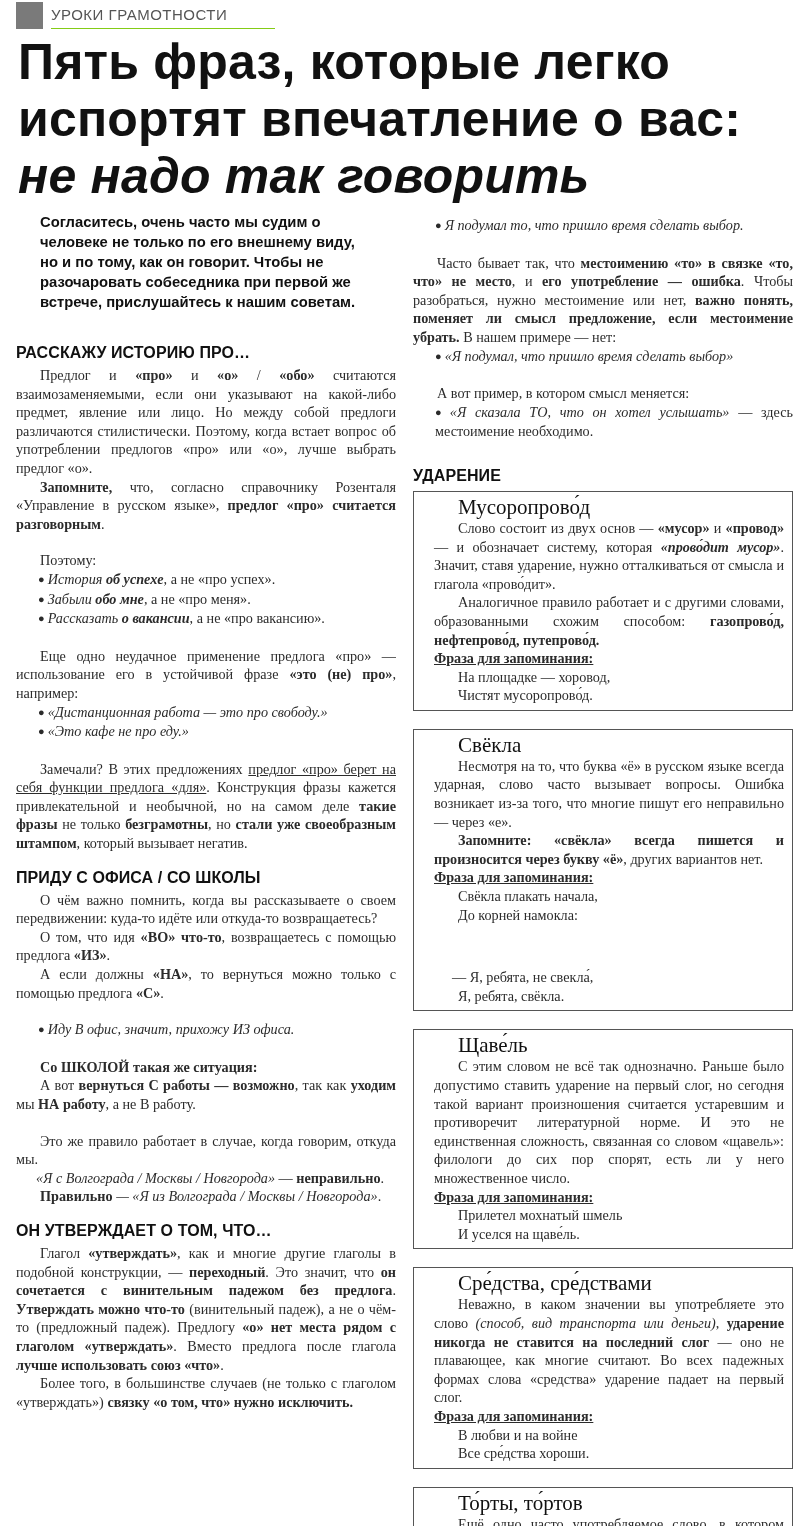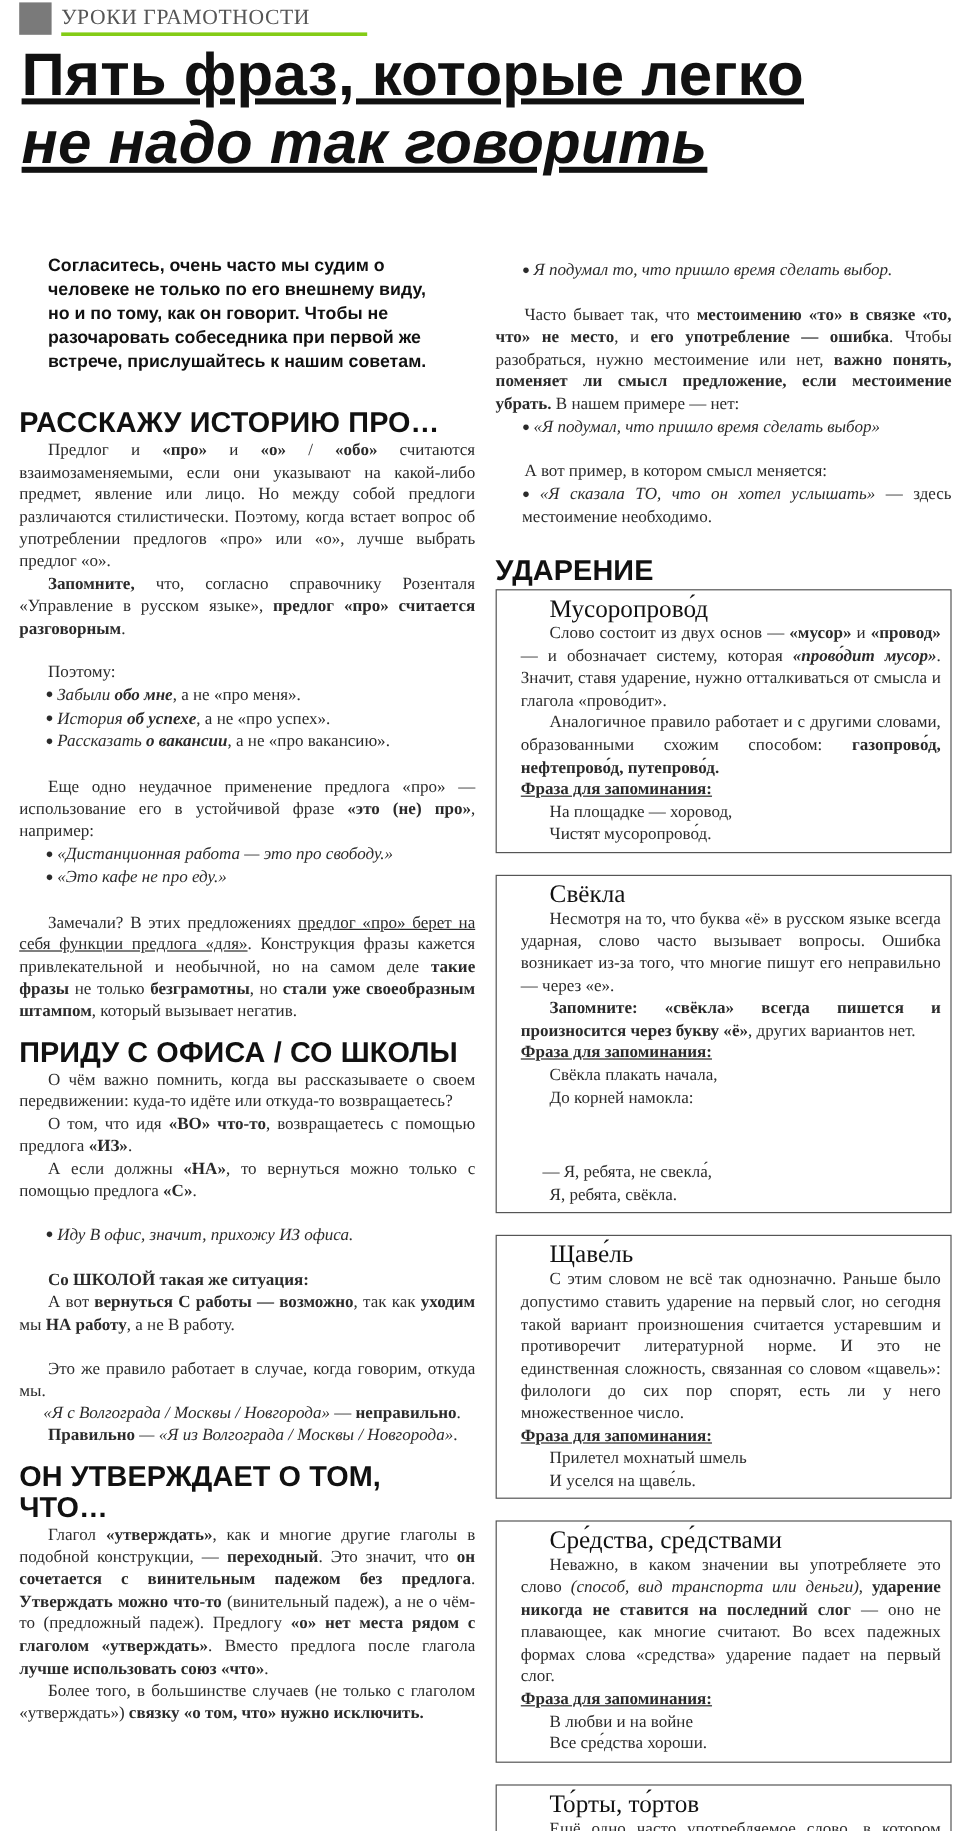--- a/index.html
+++ b/index.html
@@ -1,26 +1,26 @@
 <!DOCTYPE html>
 <html><head>
 <meta charset="utf-8">
 <style>
   html, body { margin: 0; padding: 0; background: #ffffff; }
   body { width: 800px; height: 1526px; overflow: hidden; position: relative; color: #1a1a1a; }
   .rubric { position: absolute; left: 16px; top: 2px; height: 27px; display: flex; align-items: center; }
   .rubric-box { width: 27px; height: 27px; background: #7a7a7a; }
-  .rubric-text { margin-left: 8px; font-family: Liberation Serif, serif; font-size: 18px; letter-spacing: 0.5px; color: #555; border-bottom: 3px solid #84cc16; padding: 0 48px 0 0; line-height: 26px; }
-  .headline { position: absolute; left: 18px; top: 34px; width: 780px; font-family: "Liberation Sans", sans-serif; font-weight: bold; font-size: 50px; line-height: 57px; color: #111; letter-spacing: 0.2px; text-decoration: underline; }
+  .rubric-text { margin-left: 8px; font-family: Liberation Sans, sans-serif; font-size: 15px; letter-spacing: 0.5px; color: #555; border-bottom: 1px solid #84cc16; padding: 0 48px 0 0; line-height: 26px; }
+  .headline { position: absolute; left: 18px; top: 34px; width: 780px; font-family: "Liberation Sans", sans-serif; font-weight: bold; font-size: 50px; line-height: 57px; color: #111; letter-spacing: 0.2px; }
   .headline .it { font-style: italic; display: block; }
   .col { position: absolute; top: 212px; font-family: "Liberation Serif", serif; font-size: 14.2px; line-height: 18.6px; color: #2b2b2b; }
   .col-left { left: 16px; width: 380px; }
   .col-right { left: 413px; width: 380px; top: 216px; }
   .lead { font-family: "Liberation Sans", sans-serif; font-weight: bold; font-size: 14.8px; line-height: 20px; color: #111; margin: 0 20px 0 24px; }
-  h2 { font-family: "Liberation Sans", sans-serif; font-weight: bold; font-size: 24px; line-height: 26px; margin: 0; color: #111; letter-spacing: 0.1px; }
+  h2 { font-family: "Liberation Sans", sans-serif; font-weight: bold; font-size: 16px; line-height: 26px; margin: 0; color: #111; letter-spacing: 0.1px; }
   p { margin: 0; text-align: justify; }
   .ind { text-indent: 24px; }
   .li { padding-left: 22px; text-align: left; }
   .li::before { content: "\25CF"; font-size: 11px; margin-right: 3px; position: relative; top: -1px; }
   .sp { height: 18px; }
   .u { text-decoration: underline; }
   .box { border: 1.5px solid #555; padding: 3px 8px 5px 20px; margin-left: 0; }
   .box h3 { font-family: "Liberation Serif", serif; font-weight: normal; font-size: 21px; line-height: 24px; margin: 0 0 0 24px; color: #111; }
   .box p { }
   .phr-label { font-weight: bold; text-decoration: underline; }
@@ -29,34 +29,35 @@
 </head>
 <body>
 
 <div class="rubric">
   <div class="rubric-box"></div>
   <div class="rubric-text">УРОКИ ГРАМОТНОСТИ</div>
 </div>
 
 <h1 class="headline" style="margin:0;">
   <span>Пять фраз, которые легко</span><br>
+  <span>испортят впечатление о вас:</span>
   <span class="it">не надо так говорить</span>
 </h1>
 
 <div class="col col-left">
   <p class="lead" style="text-align:left;">Согласитесь, очень часто мы судим о человеке не только по его внешнему виду, но и по тому, как он говорит. Чтобы не разочаровать собеседника при первой же встрече, прислушайтесь к нашим советам.</p>
   <div style="height:28px"></div>
 
   <h2>РАССКАЖУ ИСТОРИЮ ПРО…</h2>
   <p class="ind"><span>Предлог и </span><b>«про»</b><span> и </span><b>«о»</b><span> / </span><b>«обо»</b><span> считаются взаимозаменяемыми, если они указывают на какой-либо предмет, явление или лицо. Но между собой предлоги различаются стилистически. Поэтому, когда встает вопрос об употреблении предлогов «про» или «о», лучше выбрать предлог «о».</span></p>
   <p class="ind"><b>Запомните,</b><span> что, согласно справочнику Розенталя «Управление в русском языке», </span><b>предлог «про» считается разговорным</b><span>.</span></p>
   <div class="sp"></div>
   <p class="ind">Поэтому:</p>
+  <p class="li"><i>История </i><b><i>об успехе</i></b><span>, а не «про успех».</span></p>
   <p class="li"><i>Забыли </i><b><i>обо мне</i></b><span>, а не «про меня».</span></p>
-  <p class="li"><i>История </i><b><i>об успехе</i></b><span>, а не «про успех».</span></p>
   <p class="li"><i>Рассказать </i><b><i>о вакансии</i></b><span>, а не «про вакансию».</span></p>
   <div class="sp"></div>
   <p class="ind"><span>Еще одно неудачное применение предлога «про» — использование его в устойчивой фразе </span><b>«это (не) про»</b><span>, например:</span></p>
   <p class="li"><i>«Дистанционная работа — это про свободу.»</i></p>
   <p class="li"><i>«Это кафе не про еду.»</i></p>
   <div class="sp"></div>
   <p class="ind"><span>Замечали? В этих предложениях </span><span class="u">предлог «про» берет на себя функции предлога «для»</span><span>. Конструкция фразы кажется привлекательной и необычной, но на самом деле </span><b>такие фразы</b><span> не только </span><b>безграмотны</b><span>, но </span><b>стали уже своеобразным штампом</b><span>, который вызывает негатив.</span></p>
   <div style="height:12px"></div>
 
   <h2>ПРИДУ С ОФИСА / СО ШКОЛЫ</h2>

